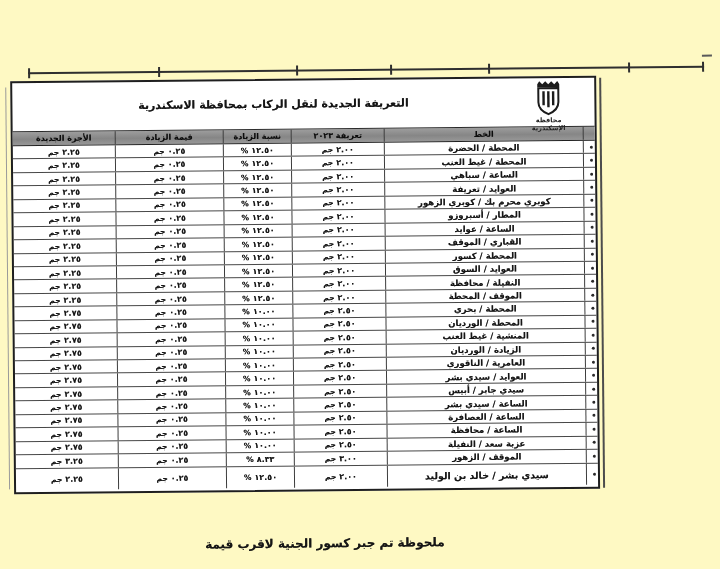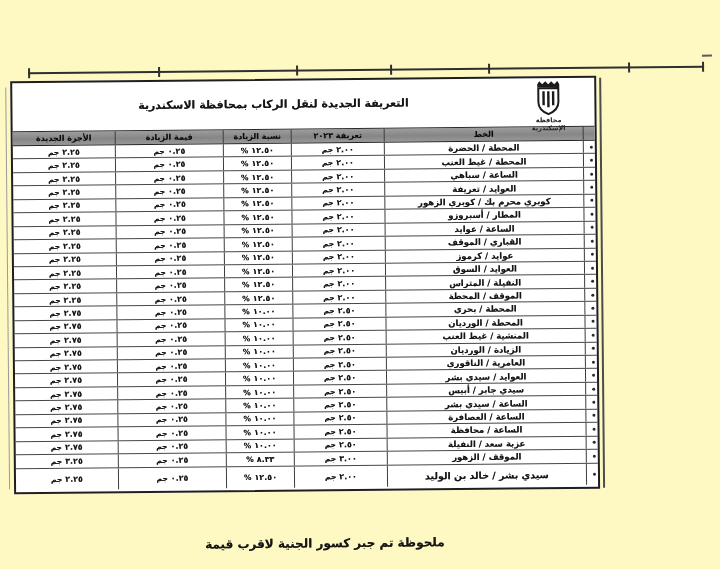--- a/index.html
+++ b/index.html
@@ -333,21 +333,21 @@
     </div>
     <div class="cell">
       <span class="cur">%</span>
               <span class="num" dir="ltr">١٢.٥٠</span>
     </div>
     <div class="cell">
       <span class="cur">جم</span>
               <span class="num" dir="ltr">٢.٠٠</span>
     </div>
     <div class="cell">
-      <span class="rname">عوايد / كرموز</span>
+      <span class="rname">المحطة / كسور</span>
     </div>
     <div class="cell">
       <span class="dot"></span>
     </div>
   </div>
 
   <div class="trow grid-row">
     <div class="cell">
       <span class="cur">جم</span>
               <span class="num" dir="ltr">٢.٢٥</span>
@@ -383,21 +383,21 @@
     </div>
     <div class="cell">
       <span class="cur">%</span>
               <span class="num" dir="ltr">١٢.٥٠</span>
     </div>
     <div class="cell">
       <span class="cur">جم</span>
               <span class="num" dir="ltr">٢.٠٠</span>
     </div>
     <div class="cell">
-      <span class="rname">النفيلة / المتراس</span>
+      <span class="rname">النفيلة / محافظة</span>
     </div>
     <div class="cell">
       <span class="dot"></span>
     </div>
   </div>
 
   <div class="trow grid-row">
     <div class="cell">
       <span class="cur">جم</span>
               <span class="num" dir="ltr">٢.٢٥</span>

